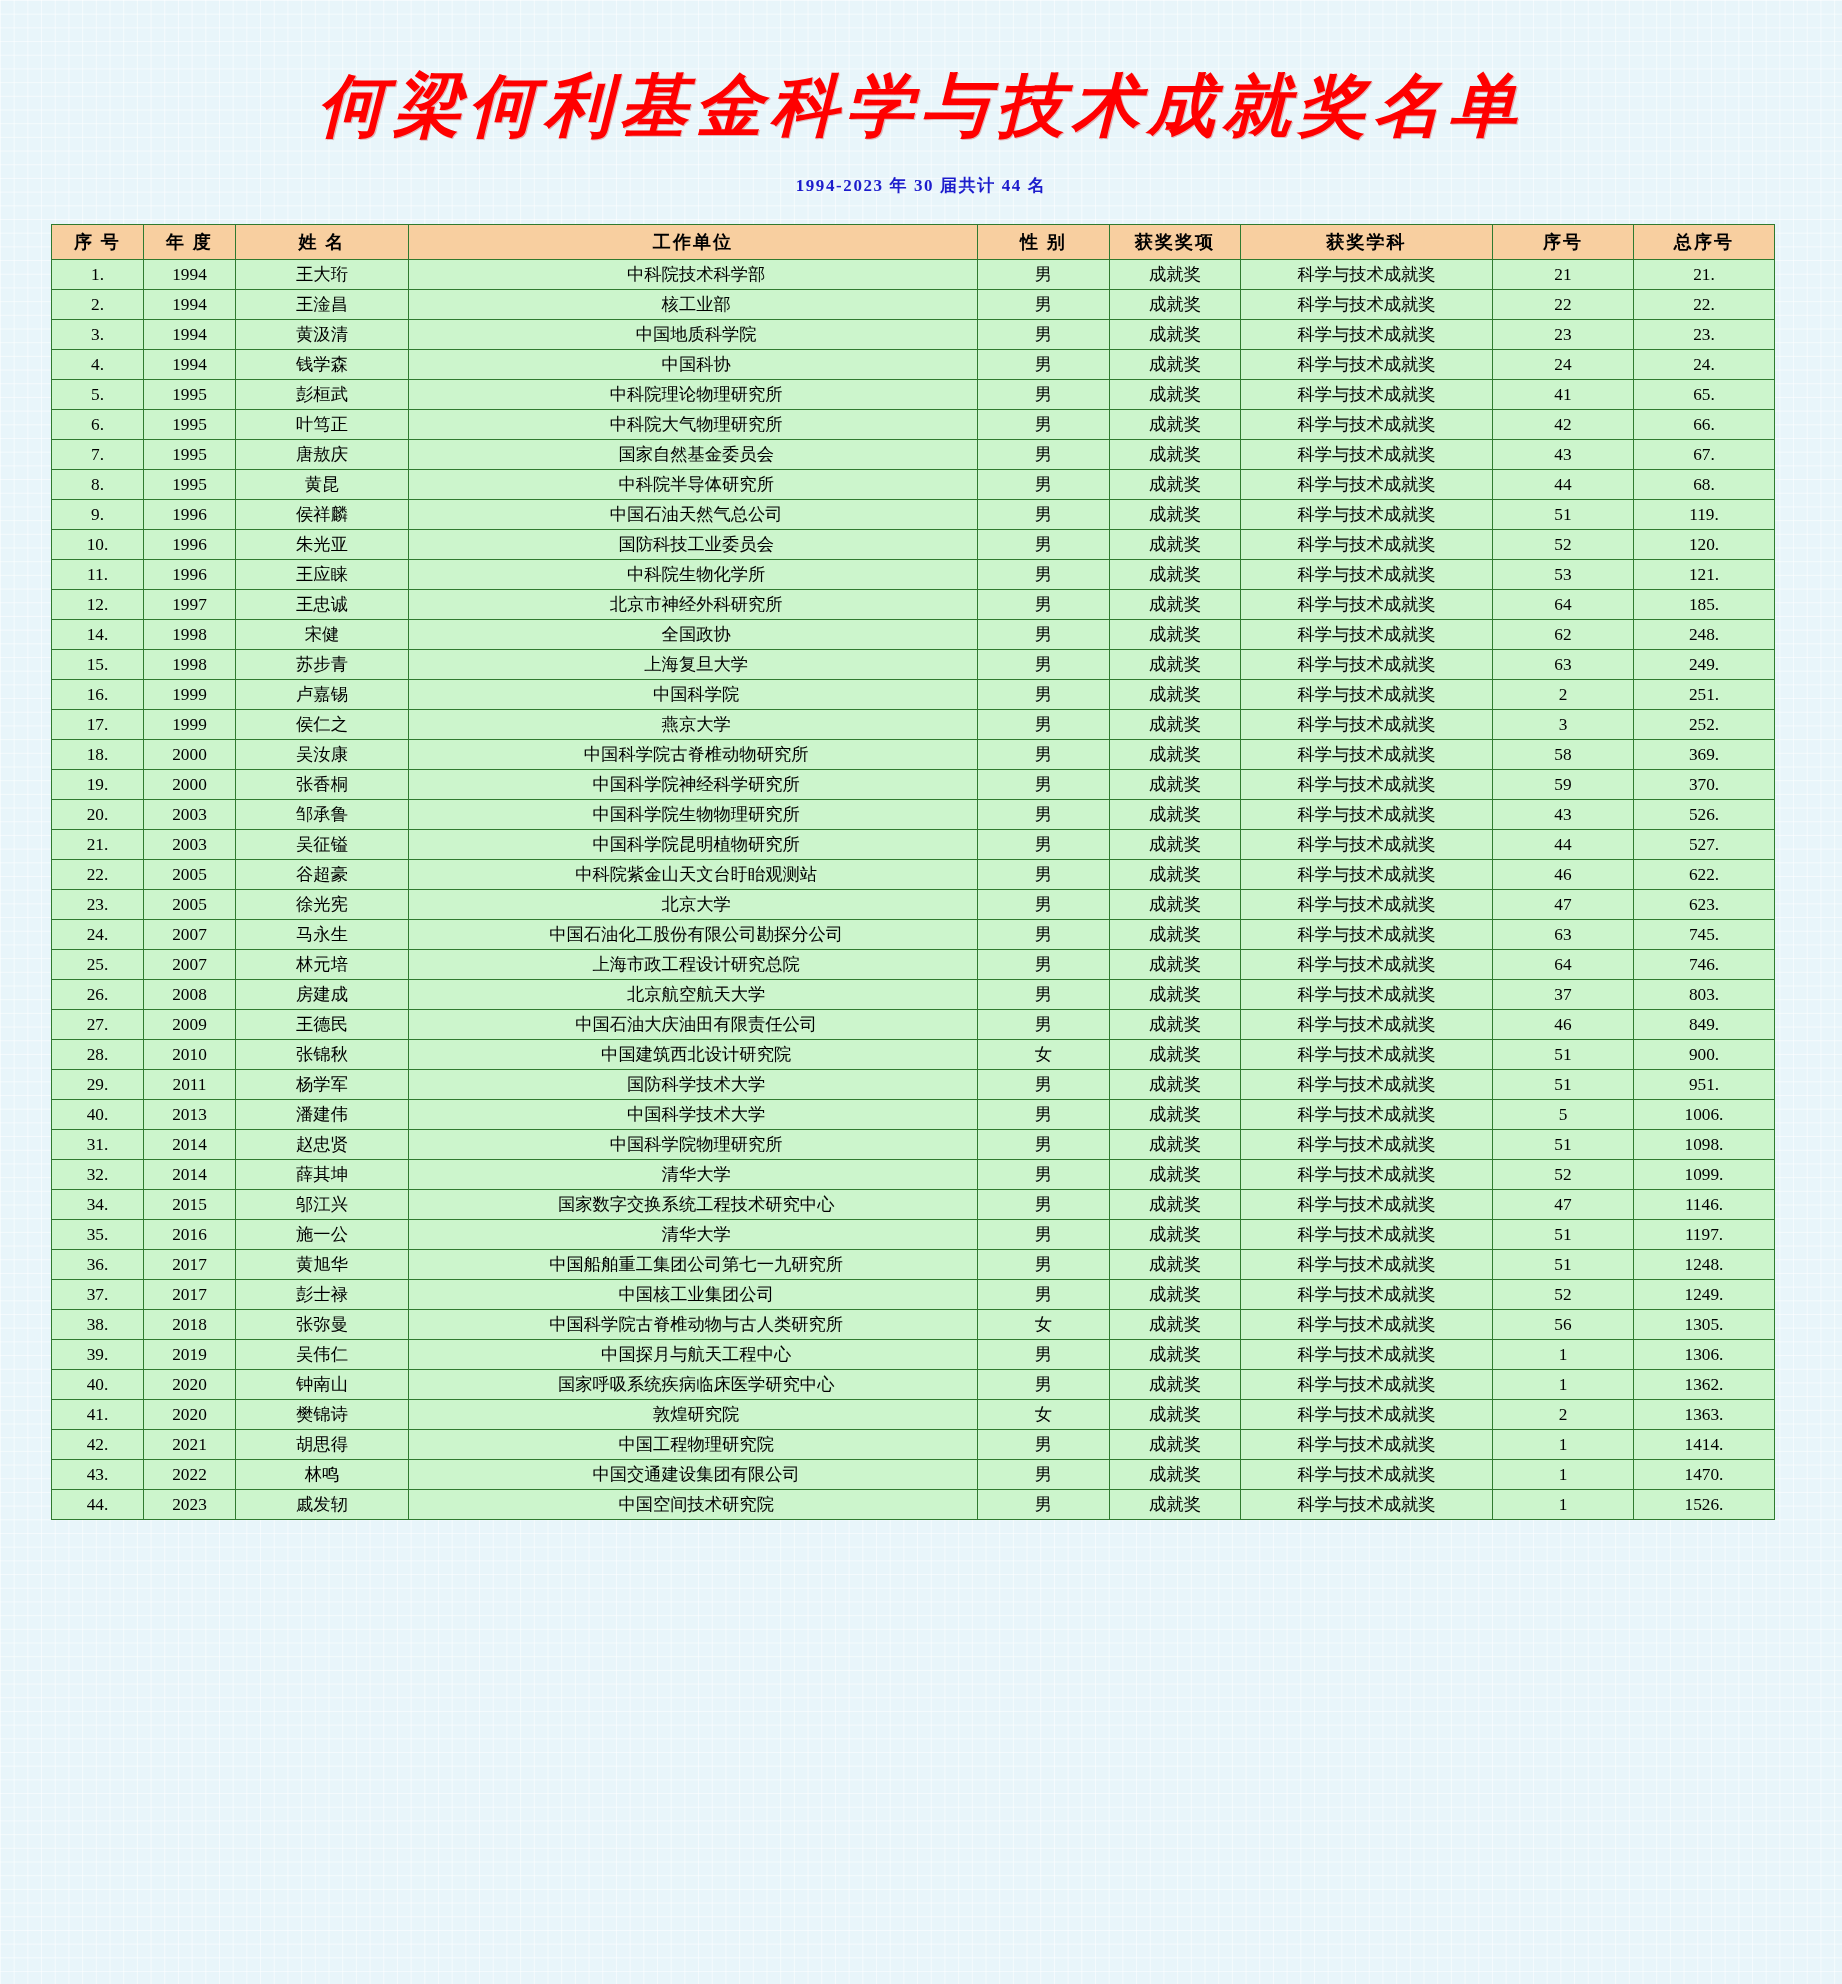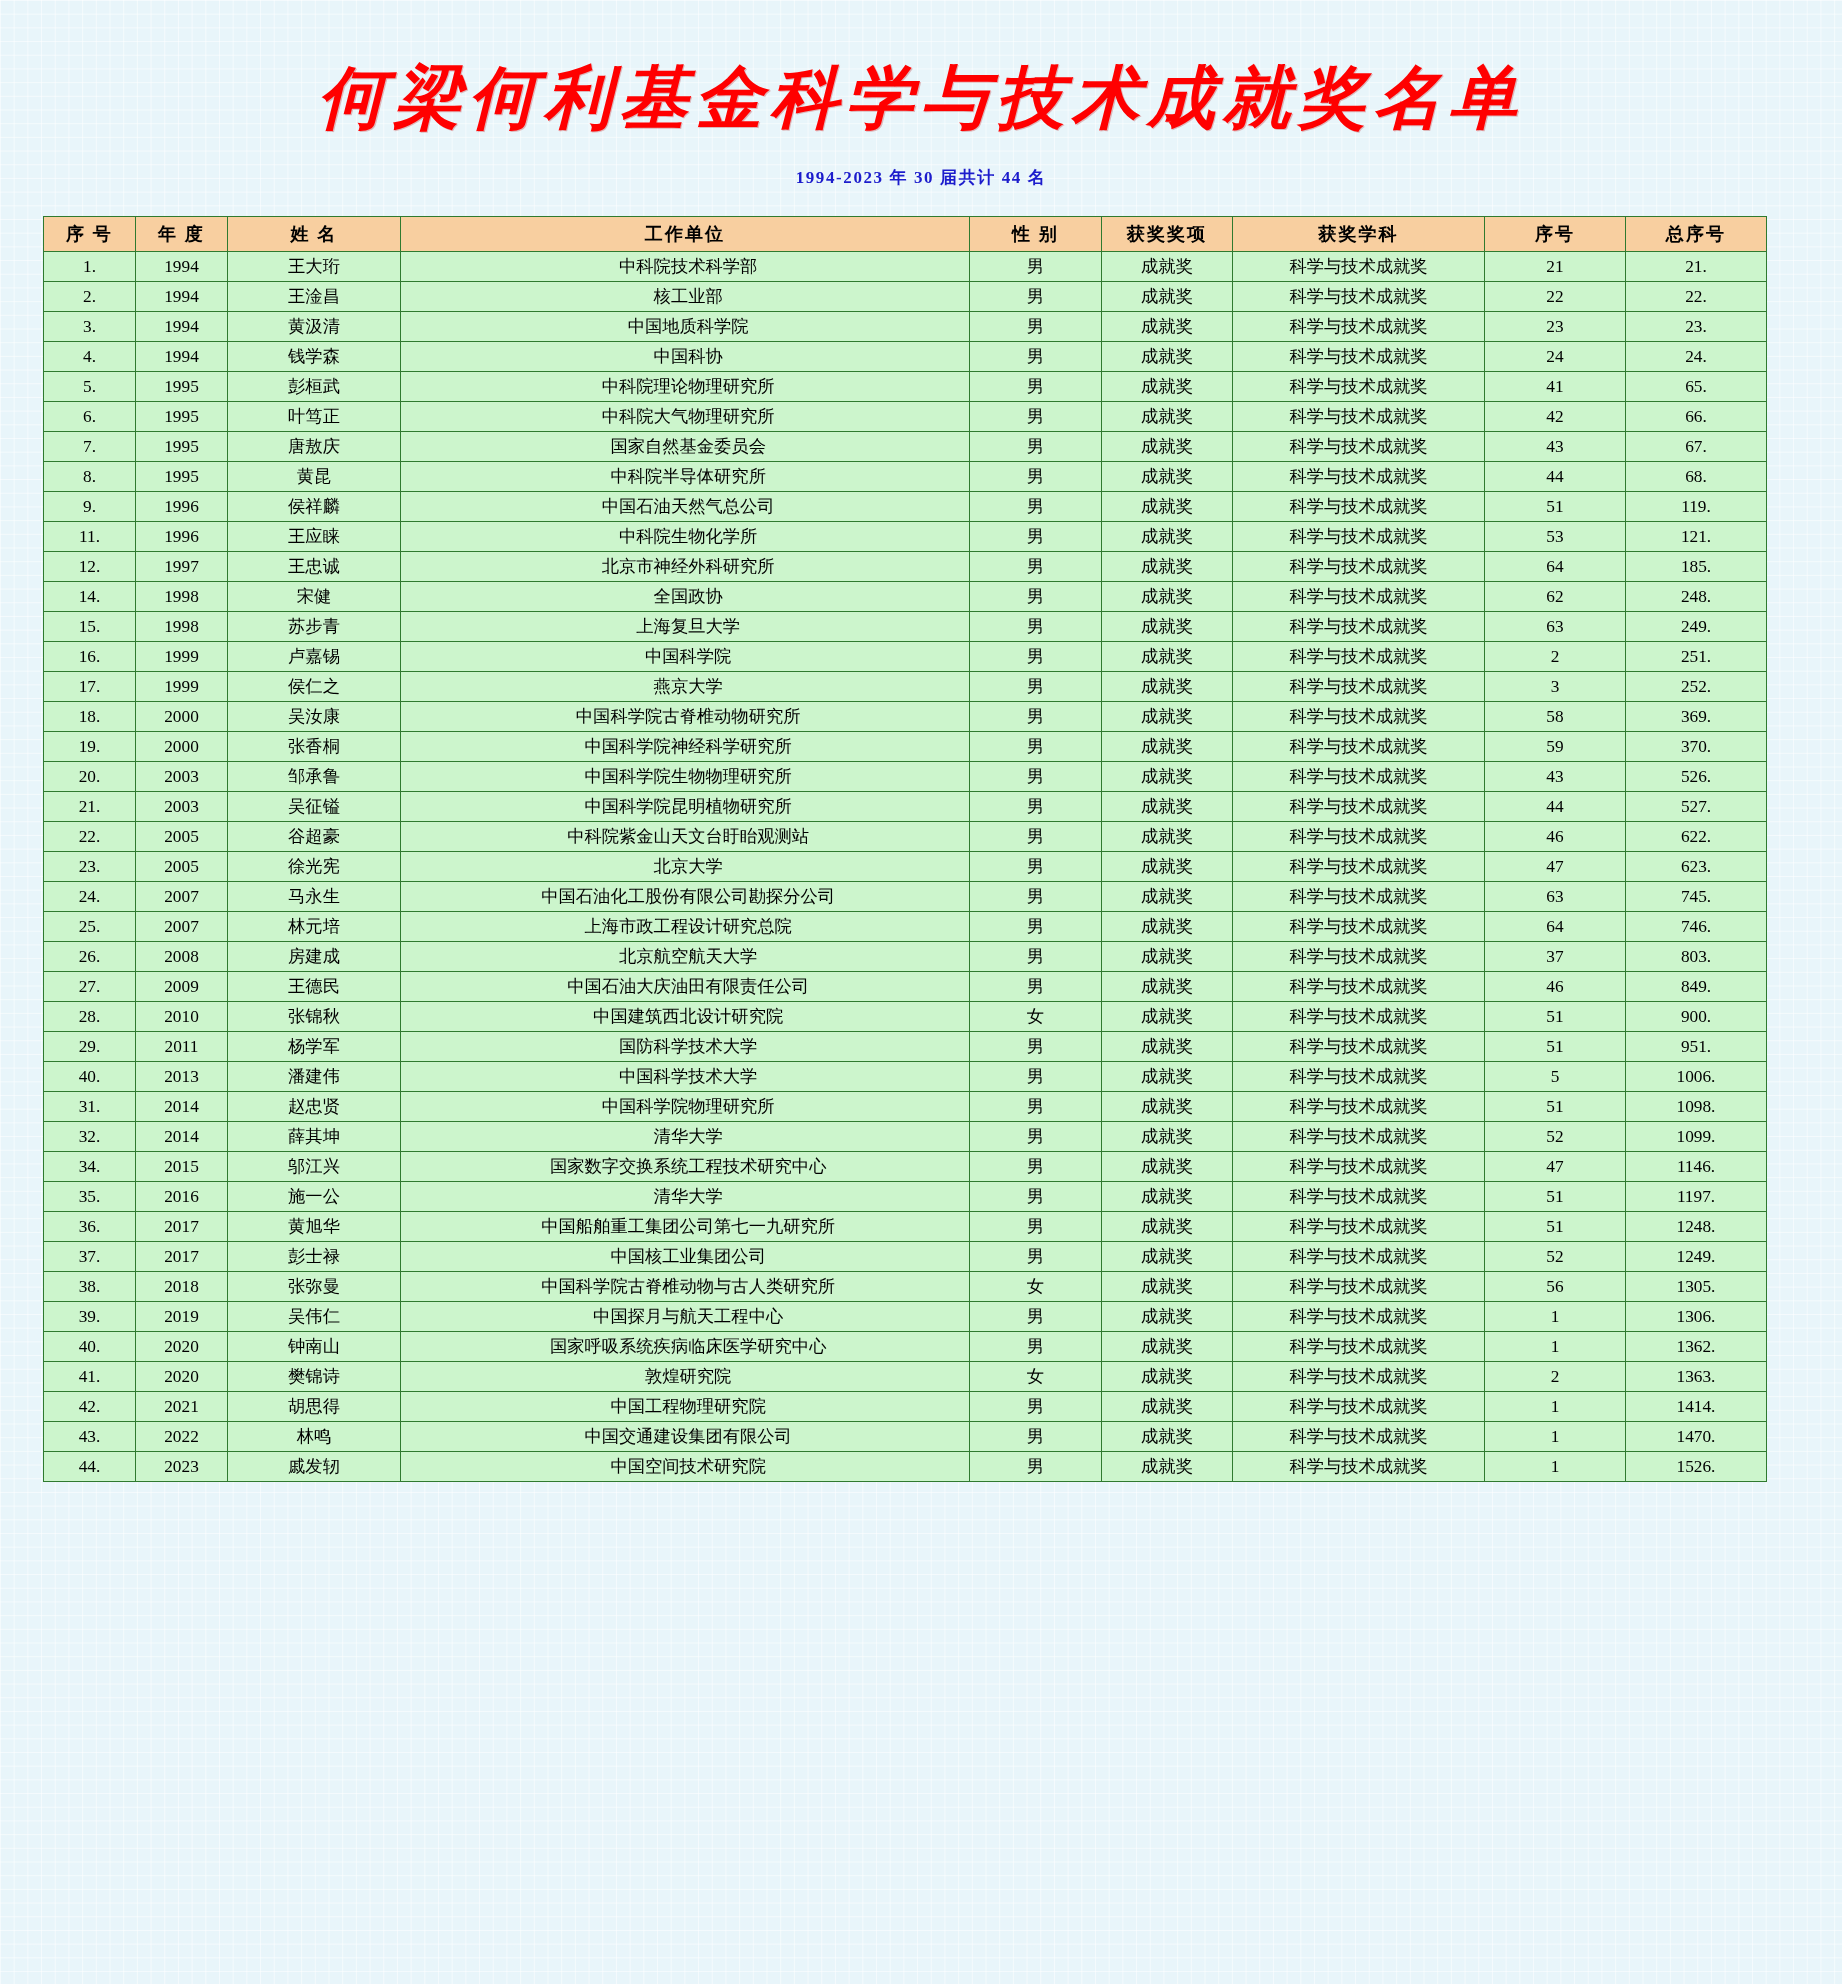--- a/index.html
+++ b/index.html
@@ -17,21 +17,21 @@
   .page {
     position: relative;
     width: 1842px;
     height: 1985px;
     box-sizing: border-box;
     background-color: #e8f5fa;
     background-image:
       linear-gradient(rgba(255,255,255,0.55) 0.5px, transparent 0.5px),
       linear-gradient(90deg, rgba(255,255,255,0.55) 0.5px, transparent 0.5px);
     background-size: 13.7px 13.7px, 13.7px 13.7px;
-    padding: 0;
+    padding: 8px;
   }
 
   .title {
     text-align: center;
     color: #ff0000;
     font-family: "DejaVu Serif", "Liberation Serif", serif;
     font-weight: bold;
     font-size: 68px;
     letter-spacing: 7.4px;
     line-height: 1.05;
@@ -231,20 +231,31 @@
             <td>1996</td>
             <td>侯祥麟</td>
             <td class="unit">中国石油天然气总公司</td>
             <td>男</td>
             <td>成就奖</td>
             <td>科学与技术成就奖</td>
             <td>51</td>
             <td>119.</td>
           </tr>
           <tr>
+            <td>10.</td>
+            <td>1996</td>
+            <td>朱光亚</td>
+            <td class="unit">国防科技工业委员会</td>
+            <td>男</td>
+            <td>成就奖</td>
+            <td>科学与技术成就奖</td>
+            <td>52</td>
+            <td>120.</td>
+          </tr>
+          <tr>
             <td>11.</td>
             <td>1996</td>
             <td>王应睐</td>
             <td class="unit">中科院生物化学所</td>
             <td>男</td>
             <td>成就奖</td>
             <td>科学与技术成就奖</td>
             <td>53</td>
             <td>121.</td>
           </tr>

